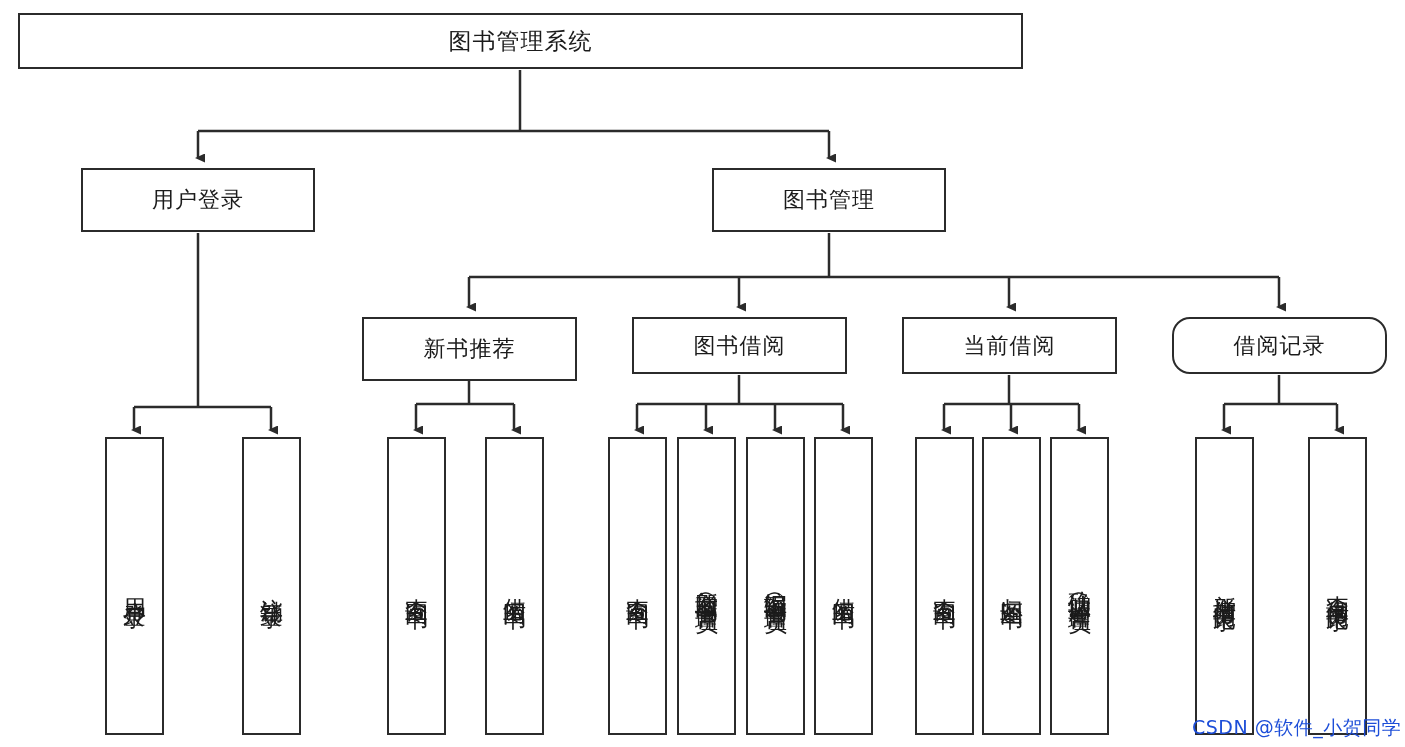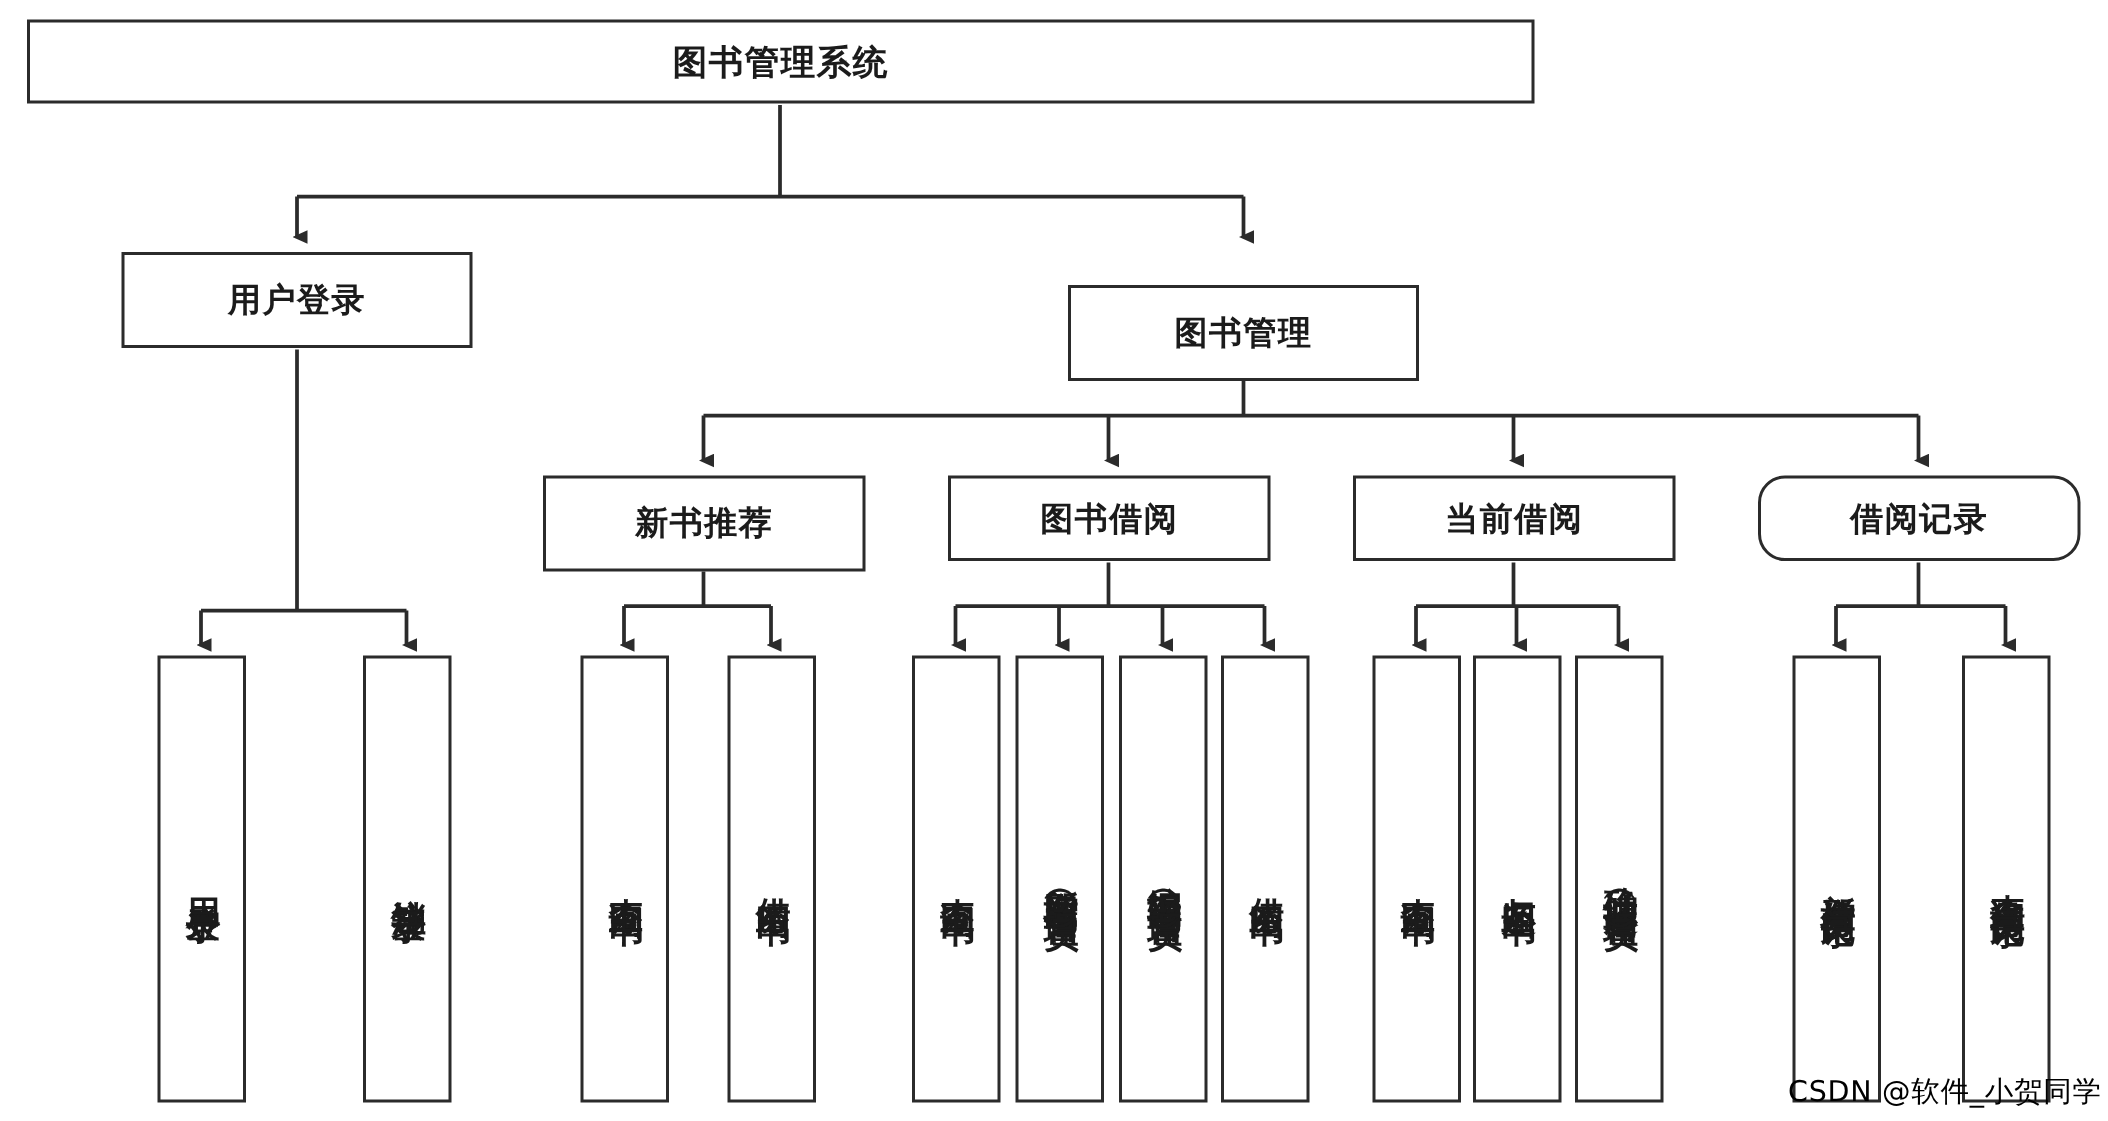--- a/index.html
+++ b/index.html
@@ -28,21 +28,20 @@
   }
   .node {
     position: absolute;
     box-sizing: border-box;
     background: #ffffff;
     border: 2px solid #2b2b2b;
     display: flex;
     align-items: center;
     justify-content: center;
     color: #1b1b1b;
-    font-weight: bold;
   }
   .node.h {
     font-size: 22px;
     letter-spacing: 1px;
   }
   .node.v {
     writing-mode: vertical-rl;
     text-orientation: upright;
     font-size: 23px;
     line-height: 1.18;
@@ -54,21 +53,21 @@
     writing-mode: vertical-rl;
     text-orientation: upright;
     display: block;
     white-space: nowrap;
   }
   .node.root {
     font-size: 23px;
   }
   .watermark {
     position: absolute;
-    color: #000000;
+    color: #1d4ed8;
     font-size: 19px;
     white-space: nowrap;
     letter-spacing: 0.5px;
   }
 </style>
 </head>
 <body>
 
 <div id="canvas">
 
@@ -119,21 +118,21 @@
       <path d="M1224,404 L1337,404"></path>
       <path d="M1224,404 L1224,430" marker-end="url(#arrow)"></path>
       <path d="M1337,404 L1337,430" marker-end="url(#arrow)"></path>
     </g>
   </svg>
 
   <div class="node h root" style="left:18px; top:13px; width:1005px; height:56px;">图书管理系统</div>
 
   <div class="node h" style="left:81px; top:168px; width:234px; height:64px;">用户登录</div>
 
-  <div class="node h" style="left:712px; top:168px; width:234px; height:64px;margin-top:22px;">图书管理</div>
+  <div class="node h" style="left:712px; top:168px; width:234px; height:64px;">图书管理</div>
 
   <div class="node h" style="left:362px; top:317px; width:215px; height:64px;">新书推荐</div>
 
   <div class="node h" style="left:902px; top:317px; width:215px; height:57px;">当前借阅</div>
 
   <div class="node h" style="left:632px; top:317px; width:215px; height:57px;">图书借阅</div>
 
   <div class="node h" style="left:1172px; top:317px; width:215px; height:57px;border-radius:18px;">借阅记录</div>
 
   <div class="node v" style="left:105px; top:437px; width:59px; height:298px;">

